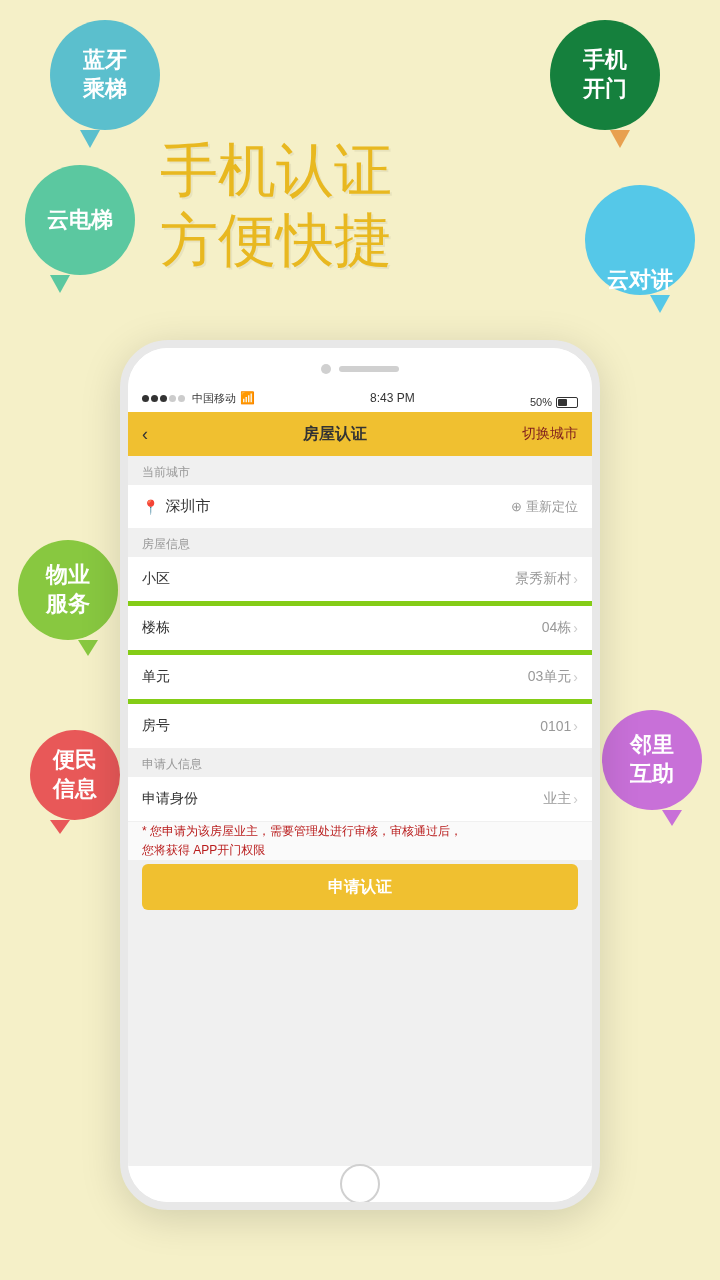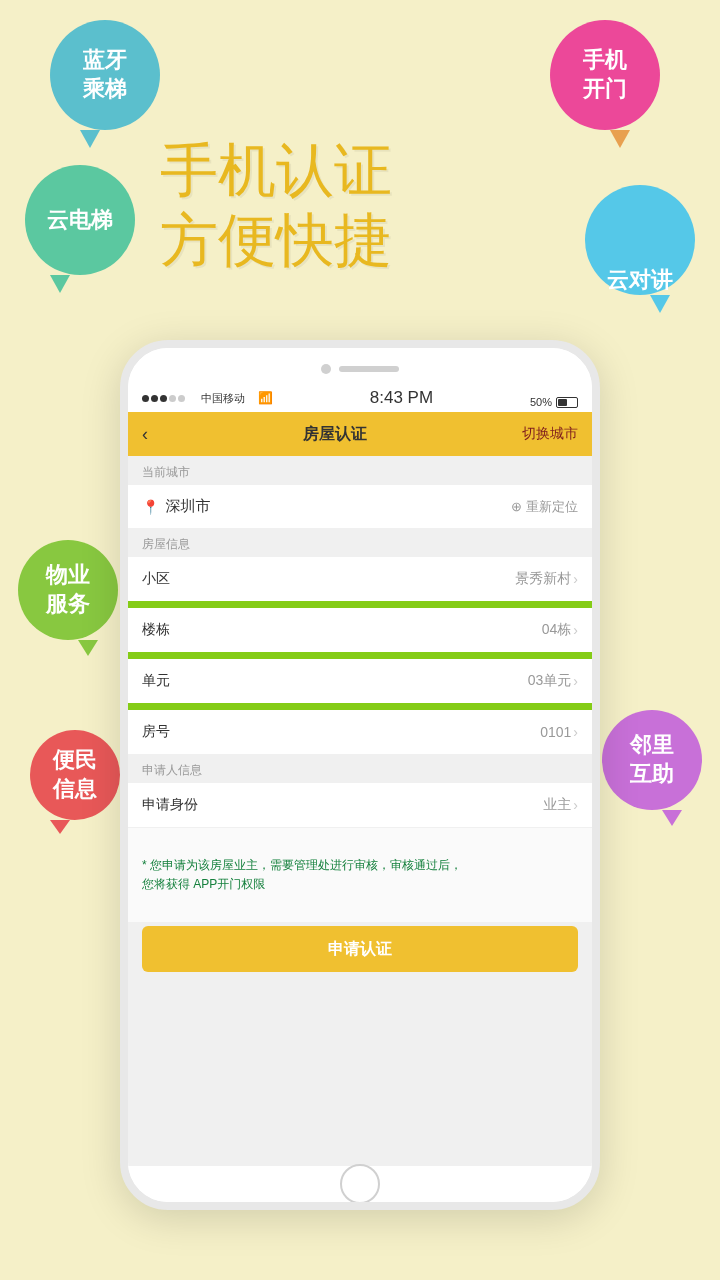--- a/index.html
+++ b/index.html
@@ -41,21 +41,21 @@
     .bubble-bluetooth::after {
       bottom: -18px;
       left: 30px;
       border-width: 18px 10px 0 10px;
       border-color: #5bbfcd transparent transparent transparent;
     }
 
     .bubble-phone {
       width: 110px;
       height: 110px;
-      background: #ec4899;
+      background: #15803d;
       top: 20px;
       right: 60px;
     }
     .bubble-phone::after {
       bottom: -18px;
       right: 30px;
       border-width: 18px 10px 0 10px;
       border-color: #e8a050 transparent transparent transparent;
     }
 
@@ -185,29 +185,29 @@
       display: flex;
       align-items: center;
       justify-content: space-between;
       padding: 0 14px;
       font-size: 11px;
       color: #333;
     }
     .status-left {
       display: flex;
       align-items: center;
-      gap: 13px;
+      gap: 4px;
     }
     .status-dots {
       display: flex; gap: 2px;
     }
     .dot { width: 7px; height: 7px; border-radius: 50%; }
     .dot-filled { background: #333; }
     .dot-empty { background: #ccc; }
-    .status-center { font-size: 17px; font-weight: 500; }
+    .status-center { font-size: 12px; font-weight: 500; }
     .status-right { display: flex; align-items: center; gap: 4px; font-size: 11px; margin-top: 8px; }
     .battery-bar {
       width: 22px; height: 11px;
       border: 1.5px solid #333;
       border-radius: 2px;
       position: relative;
       display: flex;
       align-items: center;
       padding: 1px;
     }
@@ -243,21 +243,21 @@
     .section-card {
       background: white;
       margin: 0;
     }
 
     .row {
       display: flex;
       align-items: center;
       justify-content: space-between;
       padding: 13px 14px;
-      border-bottom: 7px solid #84cc16;
+      border-bottom: 5px solid #84cc16;
       background: white;
     }
     .row:last-child { border-bottom: none; }
 
     .row-label {
       font-size: 14px;
       color: #333;
     }
     .row-value {
       font-size: 14px;
@@ -278,23 +278,23 @@
       justify-content: space-between;
       padding: 12px 14px;
       background: white;
     }
     .city-left { display: flex; align-items: center; gap: 6px; font-size: 15px; color: #333; }
     .city-icon { color: #e8b820; font-size: 14px; }
     .relocate { display: flex; align-items: center; gap: 4px; font-size: 13px; color: #999; }
 
     .note-section {
       background: #fafafa;
-      padding: 28px 14px;
+      padding: 0 14px;
       font-size: 12px;
-      color: #15803d;
+      color: #b91c1c;
       line-height: 1.6;
       border-top: 1px solid #f0f0f0;
     }
 
     .submit-btn {
       margin: 4px 14px;
       background: #f0c030;
       border: none;
       border-radius: 6px;
       height: 46px;

